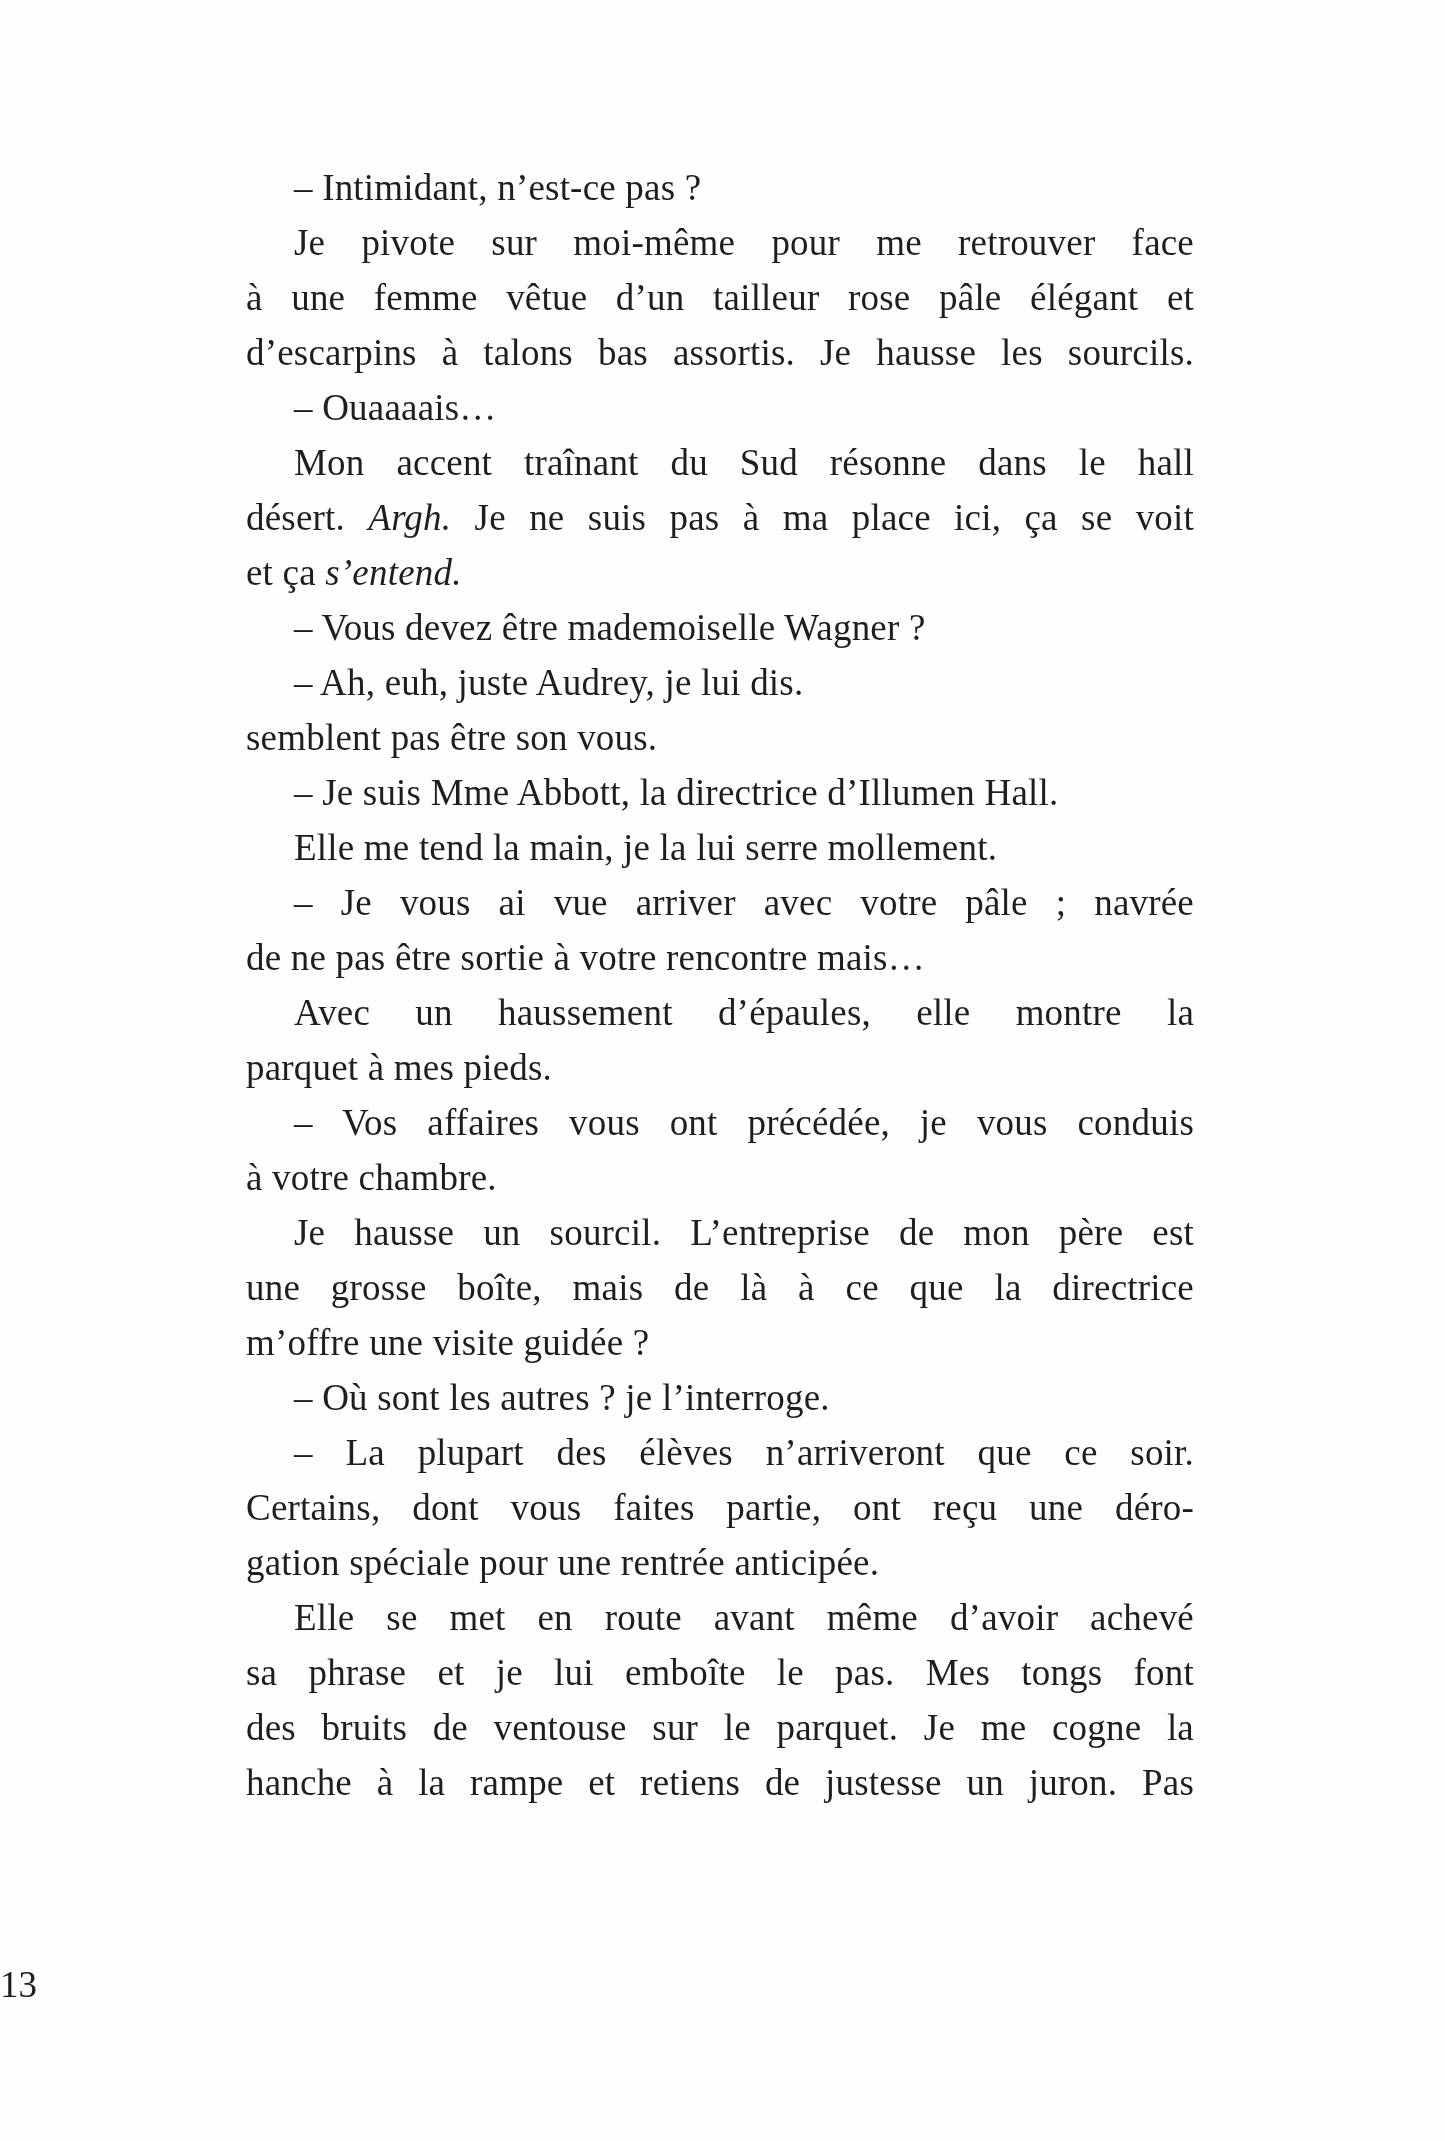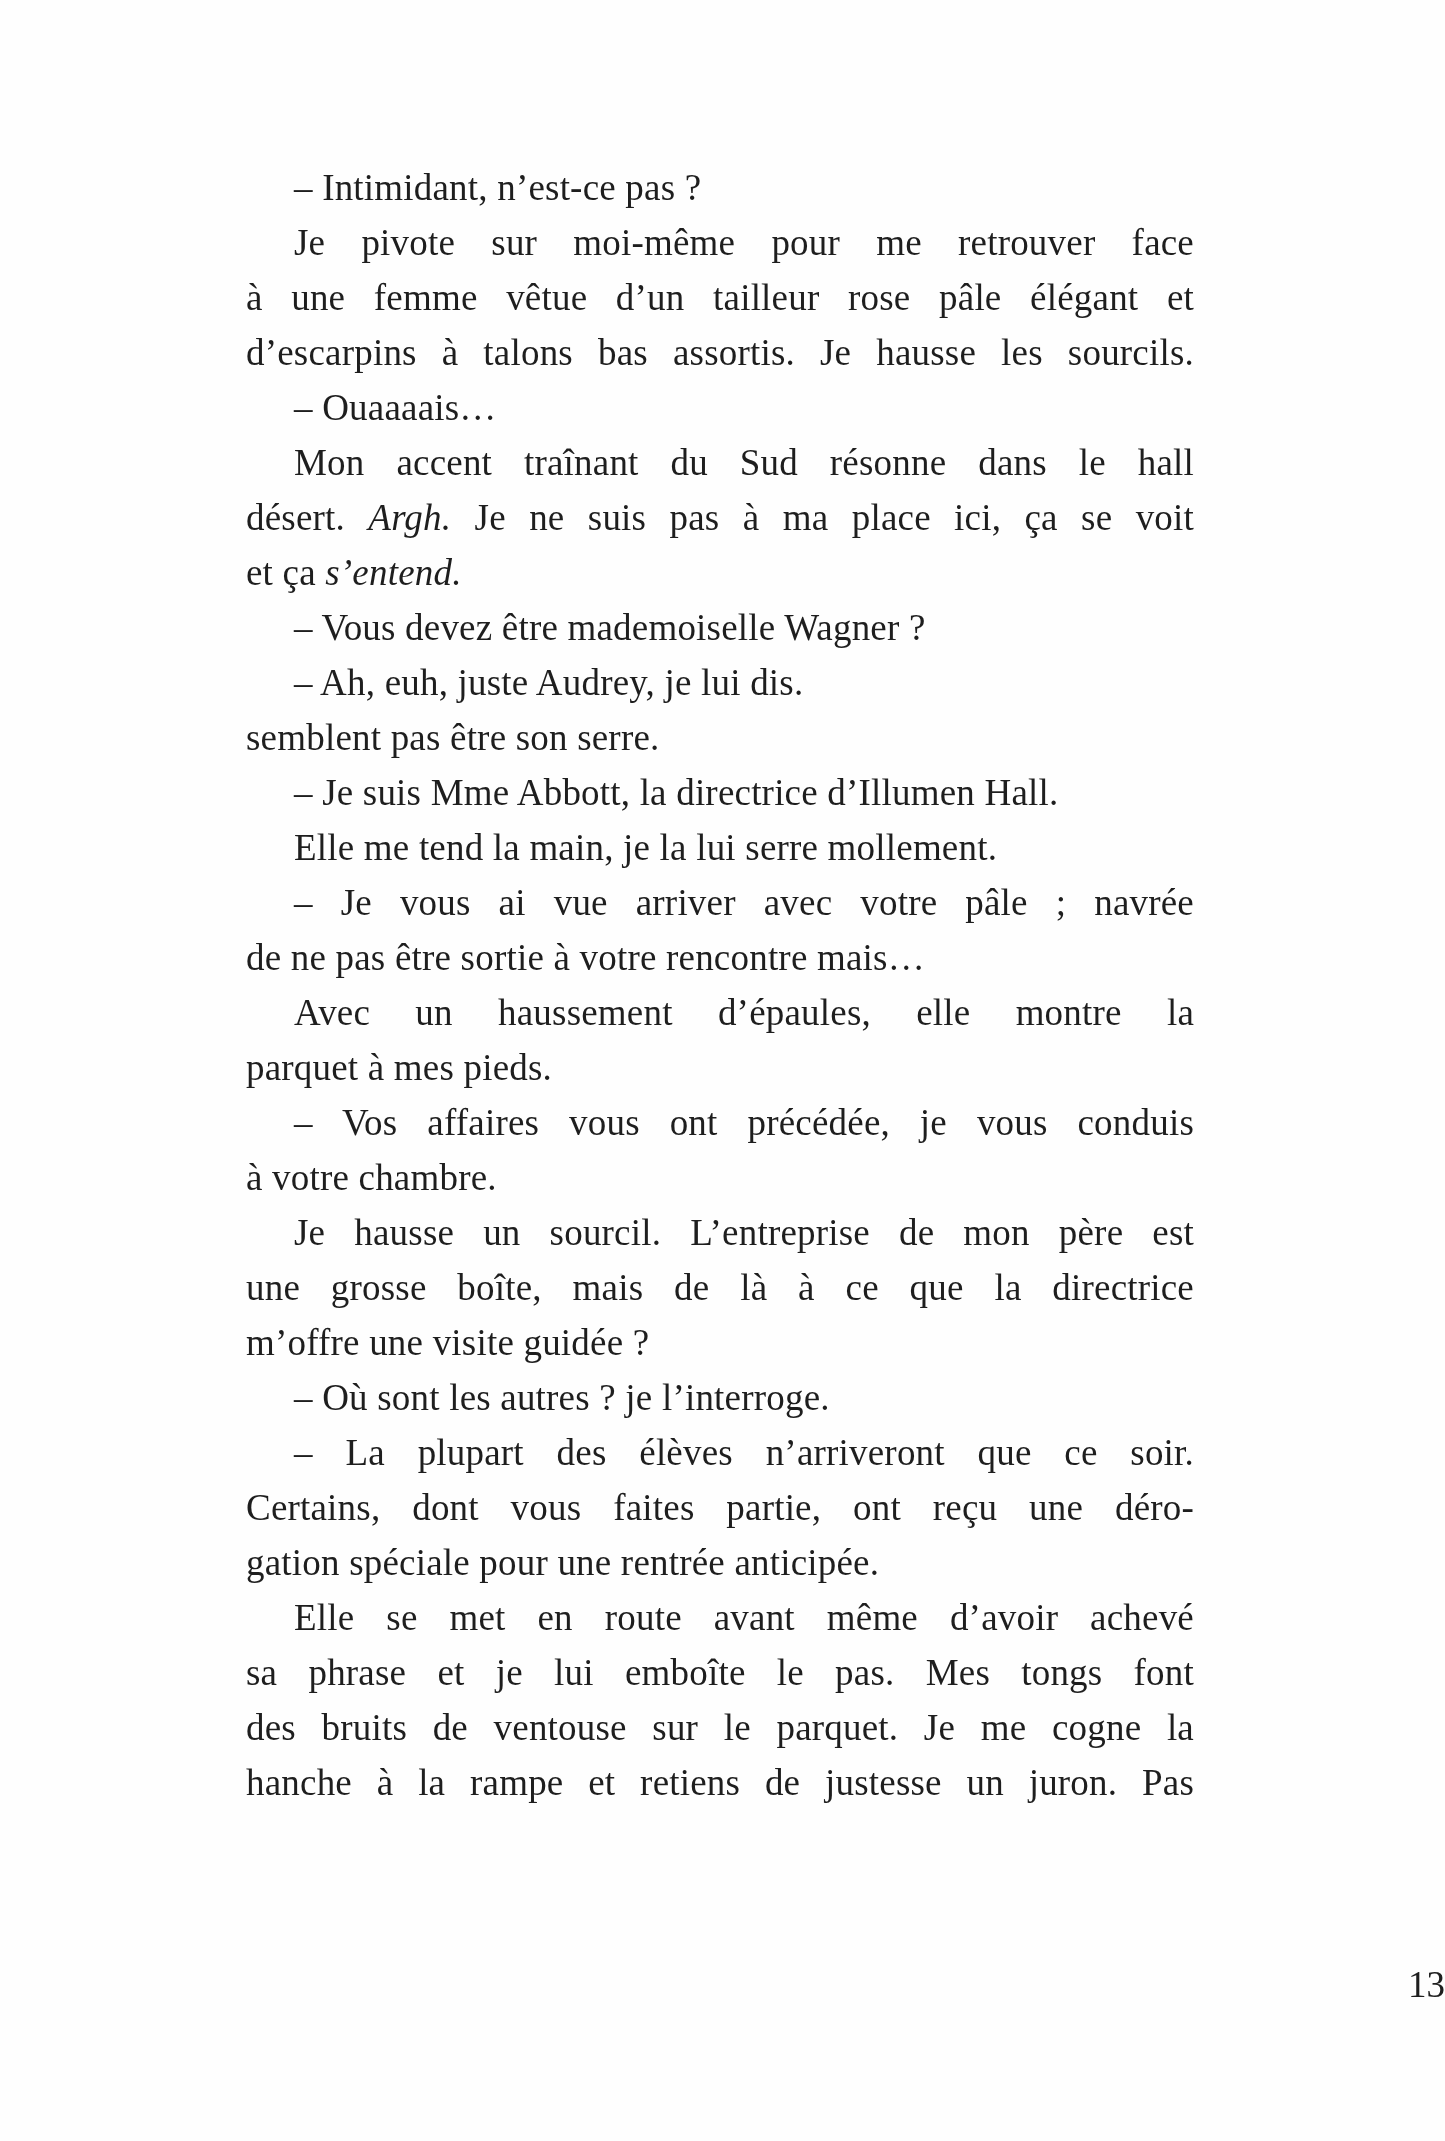--- a/index.html
+++ b/index.html
@@ -35,21 +35,21 @@
     text-align: justify;
     text-align-last: justify;
   }
   .line.indent { text-indent: 48px; }
   .line em { font-style: italic; }
   .page-number {
     position: absolute;
     top: 1957px;
     left: 0;
     width: 100%;
-    text-align: right;
+    text-align: left;
     font-size: 37px;
     line-height: 55px;
   }
 </style>
 </head>
 <body>
 
 <div class="book-page" style="--page-bg: #fefefe; --ink: #1e1e1e;">
   <div class="page-text">
       <div class="paragraph">
@@ -68,21 +68,21 @@
         <div class="line j"><span>désert. </span><em>Argh.</em><span> Je ne suis pas à ma place ici, ça se voit</span></div>
         <div class="line"><span>et ça </span><em>s’entend.</em></div>
       </div>
       <div class="paragraph">
         <div class="line indent"><span>– Vous devez être mademoiselle Wagner ?</span></div>
       </div>
       <div class="paragraph">
         <div class="line indent"><span>– Ah, euh, juste Audrey, je lui dis.</span></div>
       </div>
       <div class="paragraph">
-        <div class="line"><span>semblent pas être son serre.</span></div>
+        <div class="line"><span>semblent pas être son vous.</span></div>
       </div>
       <div class="paragraph">
         <div class="line indent"><span>– Je suis Mme Abbott, la directrice d’Illumen Hall.</span></div>
       </div>
       <div class="paragraph">
         <div class="line indent"><span>Elle me tend la main, je la lui serre mollement.</span></div>
       </div>
       <div class="paragraph">
         <div class="line j indent"><span>– Je vous ai vue arriver avec votre pâle ; navrée</span></div>
         <div class="line"><span>de ne pas être sortie à votre rencontre mais…</span></div>

